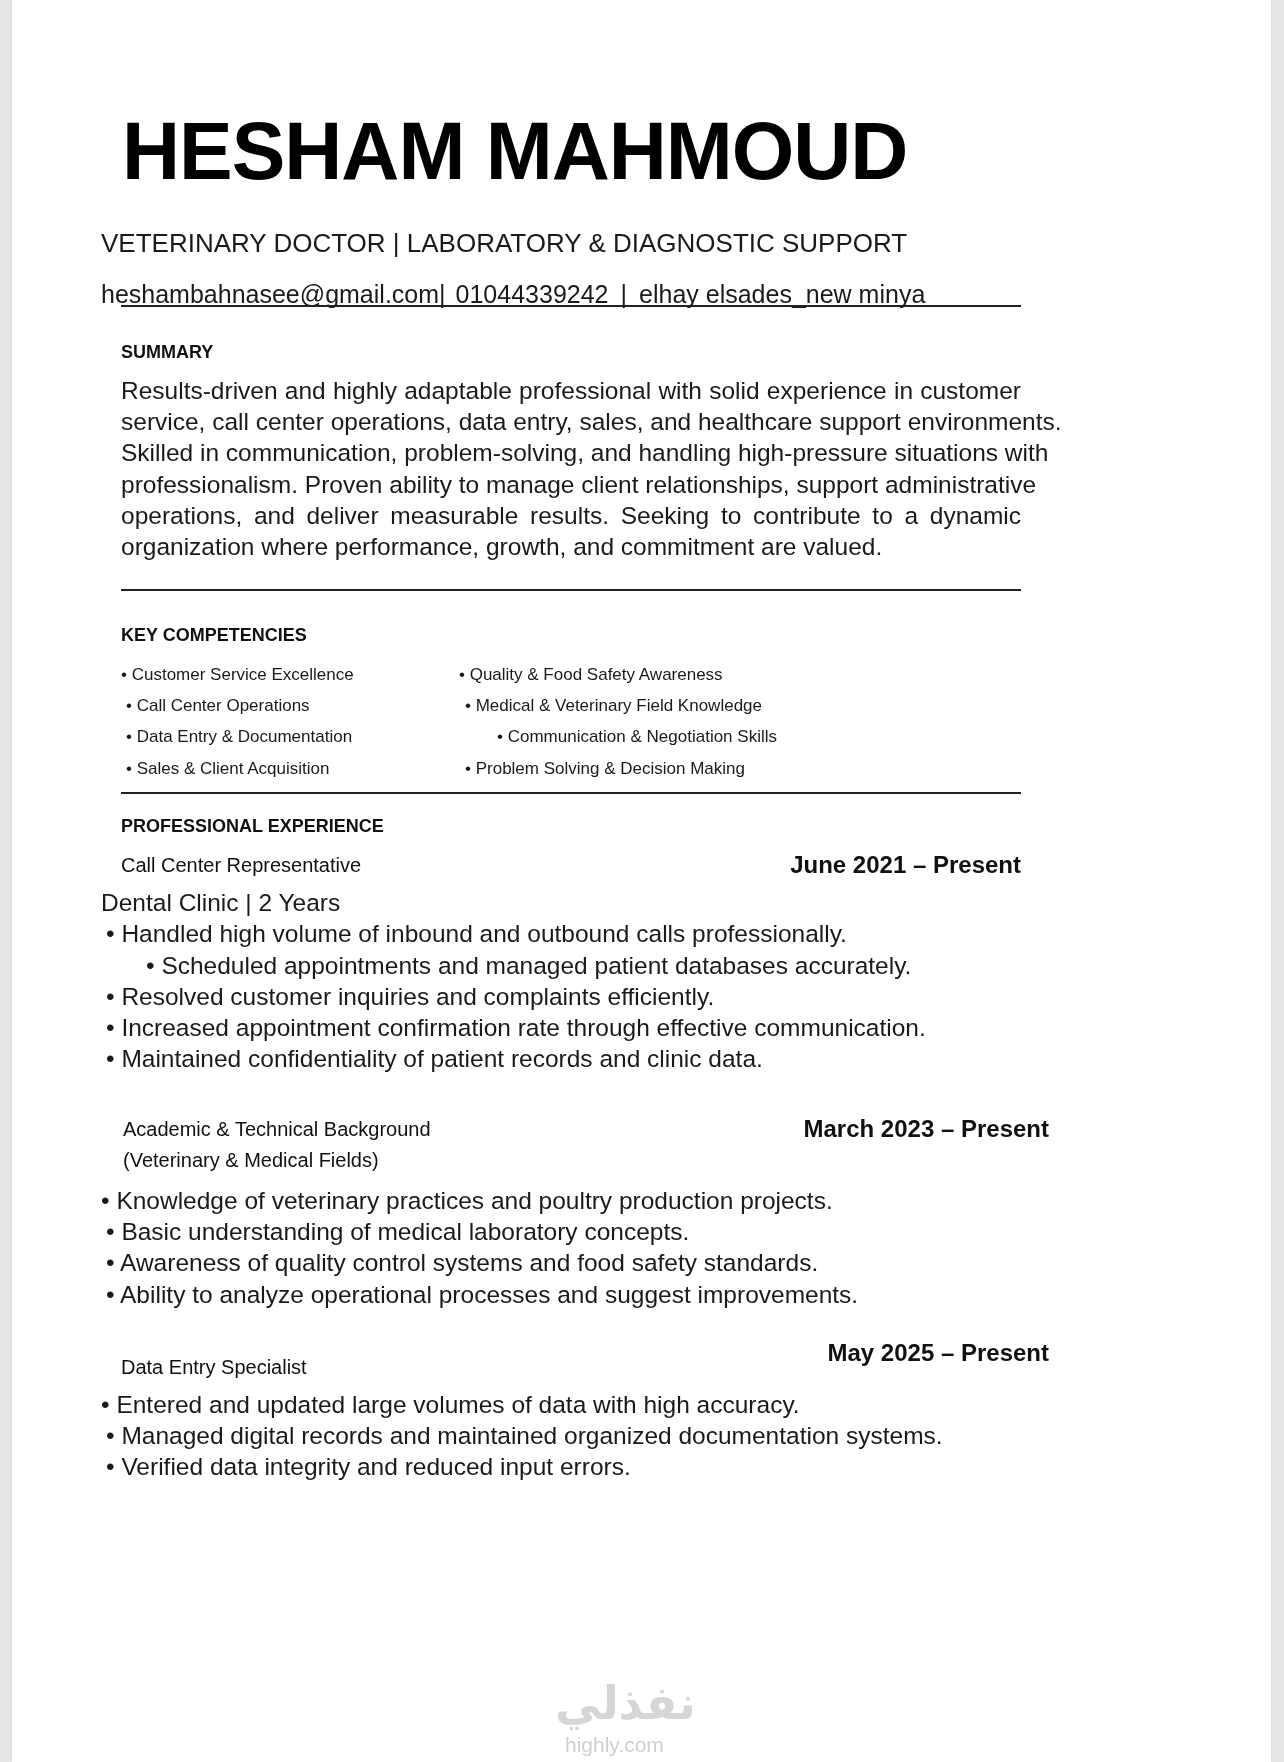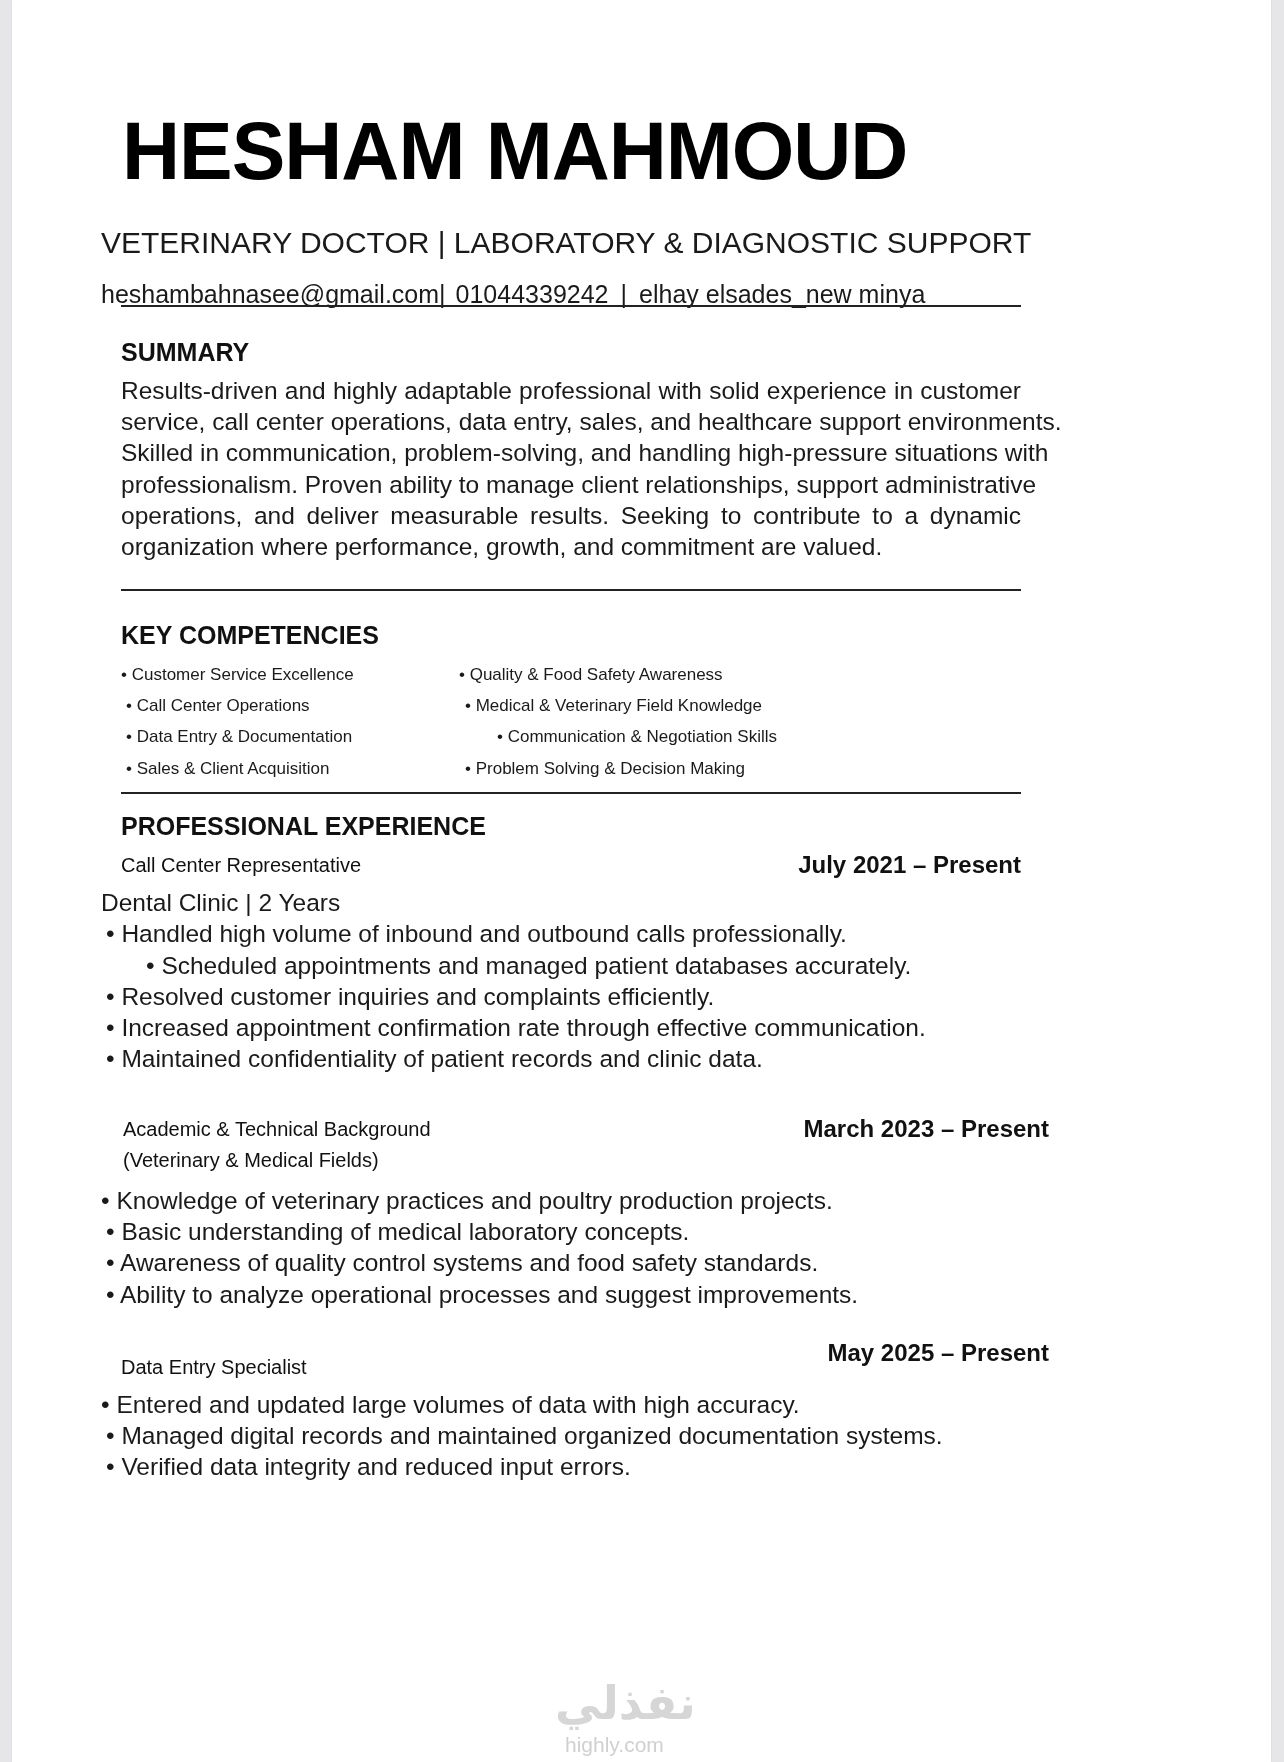--- a/index.html
+++ b/index.html
@@ -13,27 +13,27 @@
     position: absolute; left: 12px; top: 0; width: 1259px; height: 1762px;
     background: #ffffff;
     box-shadow: 0 0 2px rgba(0,0,0,0.08);
   }
   .abs { position: absolute; white-space: nowrap; }
   .name {
     left: 122px; top: 110px; font-size: 82px; font-weight: bold;
     letter-spacing: -1px; color: #000; line-height: 1;
     transform: scaleX(0.98); transform-origin: left;
   }
-  .title { left: 101px; top: 226px; font-size: 30px; color: #1a1a1a; line-height: 34px; }
+  .title { left: 101px; top: 226px; font-size: 26px; color: #1a1a1a; line-height: 34px; }
   .contact { left: 101px; top: 278px; font-size: 25px; color: #1a1a1a; line-height: 32px; }
   .contact .sep { display: inline-block; padding: 0 12px; }
   .contact .sep0 { padding: 0 10px 0 0; }
   .rule { position: absolute; left: 121px; width: 900px; height: 2px; background: #222; }
   .h {
-    font-size: 25px; font-weight: bold; color: #111; line-height: 30px;
+    font-size: 18px; font-weight: bold; color: #111; line-height: 30px;
   }
   .comp { font-size: 17px; line-height: 35px; color: #1a1a1a; }
   .role { font-size: 20px; font-weight: normal; color: #111; line-height: 30px; }
   .date { font-size: 24px; font-weight: bold; color: #111; line-height: 30px; }
   .body-line { font-size: 24.5px; line-height: 35px; color: #1a1a1a; }
   .watermark {
     position: absolute; left: 555px; top: 1680px; font-size: 46px; font-weight: bold;
     color: #d6d6d6; line-height: 1;
   }
   .watermark-url {
@@ -72,21 +72,21 @@
 <div class="abs comp" style="left:459px; top:657px;">• Quality &amp; Food Safety Awareness</div>
 <div class="abs comp" style="left:465px; top:688px;">• Medical &amp; Veterinary Field Knowledge</div>
 <div class="abs comp" style="left:473px; top:719px;margin-left:24px;">• Communication &amp; Negotiation Skills</div>
 <div class="abs comp" style="left:465px; top:751px;">• Problem Solving &amp; Decision Making</div>
 
 <div class="rule" style="top:792px;"></div>
 
 <div class="abs h" style="left:121px; top:811px;">PROFESSIONAL EXPERIENCE</div>
 
 <div class="abs role" style="left:121px; top:850px;">Call Center Representative</div>
-<div class="abs date" style="right:263px; top:850px;">July 2021 – Present</div>
+<div class="abs date" style="right:263px; top:850px;">June 2021 – Present</div>
 <div class="abs body-line" style="left:101px; top:885px;">Dental Clinic | 2 Years</div>
 <div class="abs body-line" style="left:106px; top:916px;">• Handled high volume of inbound and outbound calls professionally.</div>
 <div class="abs body-line" style="left:102px; top:948px;margin-left:44px;">• Scheduled appointments and managed patient databases accurately.</div>
 <div class="abs body-line" style="left:106px; top:979px;">• Resolved customer inquiries and complaints efficiently.</div>
 <div class="abs body-line" style="left:106px; top:1010px;">• Increased appointment confirmation rate through effective communication.</div>
 <div class="abs body-line" style="left:106px; top:1041px;">• Maintained confidentiality of patient records and clinic data.</div>
 
 <div class="abs role" style="left:123px; top:1114px;">Academic &amp; Technical Background</div>
 <div class="abs role" style="left:123px; top:1145px;">(Veterinary &amp; Medical Fields)</div>
 <div class="abs date" style="right:235px; top:1114px;">March 2023 – Present</div>

